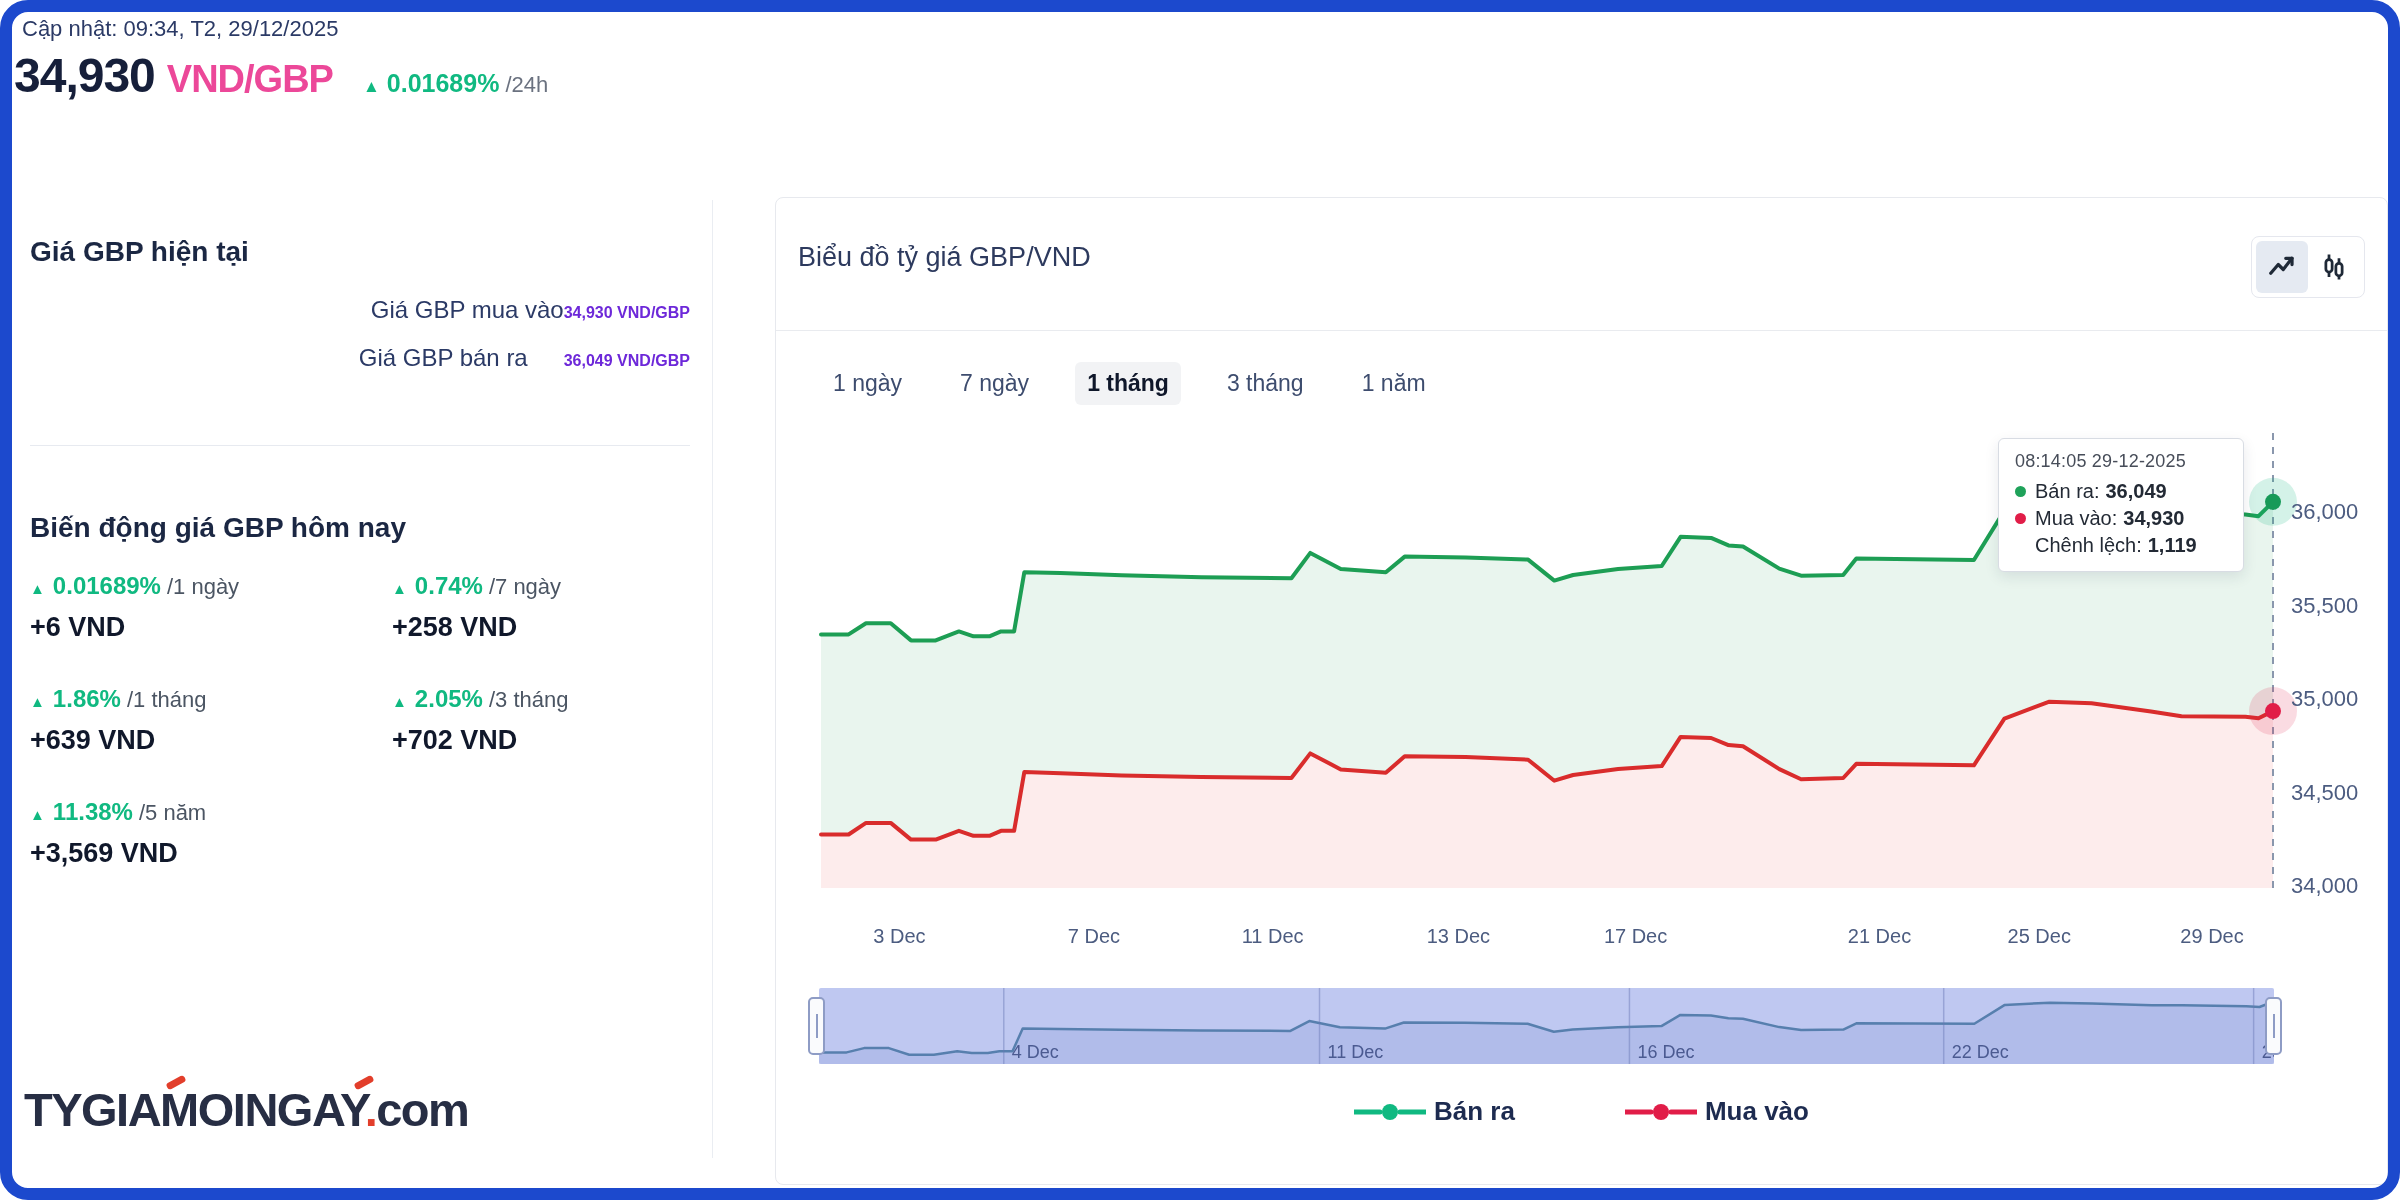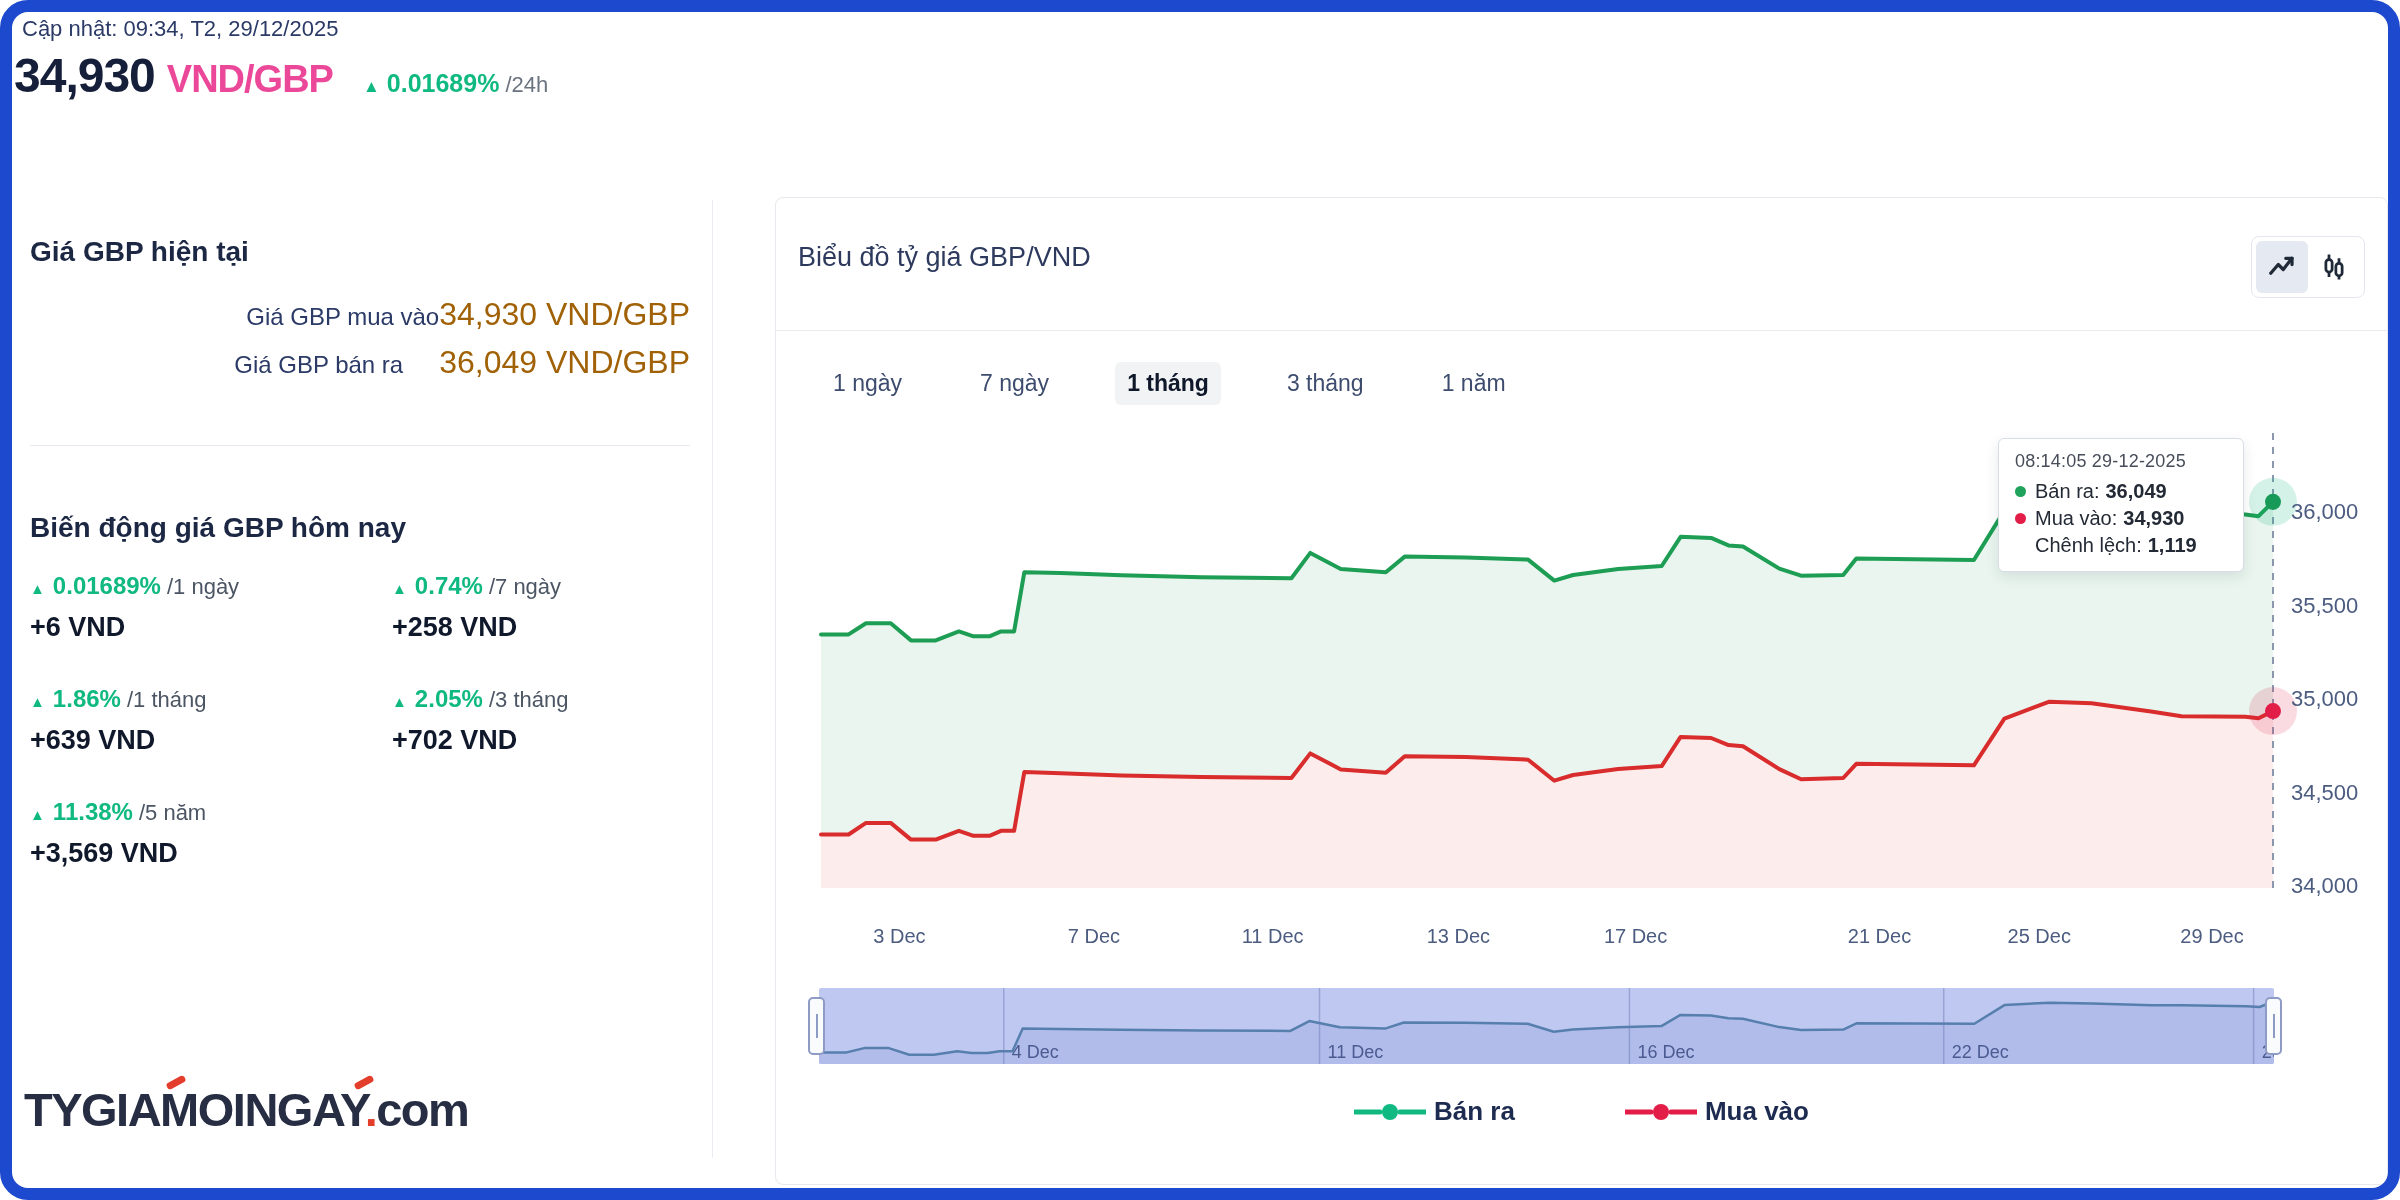--- a/index.html
+++ b/index.html
@@ -15,21 +15,21 @@
   .price-change { margin-left:30px; display:flex; align-items:baseline; }
   .up-arrow { color:#10b981; font-size:17px; margin-right:7px; }
   .pct-green { color:#10b981; font-size:25px; font-weight:700; }
   .per-gray { color:#6b7280; font-size:22px; margin-left:6px; }
 
   
   .v-divider { position:absolute; left:712px; top:200px; height:958px; width:0; border-left:1px solid #eaedf2; }
   .panel-title { position:absolute; left:30px; font-size:28px; font-weight:700; color:#1b2743; }
   .kv-row { position:absolute; left:30px; width:660px; display:flex; justify-content:flex-end; align-items:baseline; }
   .kv-label { font-size:24px; color:#2b3a66; }
-  .kv-value { font-size:32px; font-weight:400; color:#a16207; }
+  .kv-value { font-size:16px; font-weight:700; color:#6d28d9; }
   .h-divider { position:absolute; left:30px; width:660px; border-top:1px solid #e7eaf0; }
   .changes-grid { position:absolute; left:30px; top:572px; width:680px; display:grid; grid-template-columns:362px 1fr; row-gap:42px; }
   .chg-line1 { display:flex; align-items:baseline; }
   .chg-arrow { color:#10b981; font-size:15px; margin-right:8px; }
   .chg-pct { color:#10b981; font-size:24px; font-weight:700; }
   .chg-period { color:#4b5563; font-size:22px; margin-left:6px; }
   .chg-amount { margin-top:12px; font-size:27px; font-weight:700; color:#10182b; }
 
   
   .logo { position:absolute; left:24px; top:1082px; font-size:47px; font-weight:800; letter-spacing:-1.5px; color:#272e44; white-space:nowrap; }
@@ -38,21 +38,21 @@
   .logo .accent.a2 { left:330px; top:-3px; }
   .logo .red-dot { color:#e23e2b; }
 
   
   .chart-card { position:absolute; left:775px; top:197px; width:1613px; height:988px; background:#fff; border:1px solid #e7e9ee; border-radius:8px; }
   .chart-title { position:absolute; left:22px; top:44px; font-size:27px; color:#2d3a5e; }
   .icon-group { position:absolute; right:22px; top:38px; display:flex; border:1px solid #e5e7ee; border-radius:8px; padding:4px; background:#fff; }
   .icon-btn { width:52px; height:52px; display:flex; align-items:center; justify-content:center; border-radius:6px; cursor:pointer; }
   .icon-btn.active { background:#e5eaf2; }
   .card-divider { position:absolute; left:0; top:132px; width:100%; border-top:1px solid #e9ebef; }
-  .tabs { position:absolute; left:45px; top:164px; display:flex; gap:54px; align-items:flex-end; }
+  .tabs { position:absolute; left:45px; top:164px; display:flex; gap:34px; align-items:flex-end; }
   .tab { font-size:23px; color:#3d4c6e; padding:8px 12px; border-radius:6px; cursor:pointer; }
   .tab.active { font-weight:700; color:#0f172a; background:#f2f3f5; }
 
   svg text { font-family:"Liberation Sans", sans-serif; }
   #main-chart { position:absolute; left:0; top:215px; }
   #brush-chart { position:absolute; left:43px; top:790px; }
   .brush-handle { position:absolute; width:17px; height:58px; background:#fafbfd; border:2px solid #8e9cc5; border-radius:5px; top:799px; z-index:5; cursor:ew-resize; display:flex; align-items:center; justify-content:center; gap:3px; }
   .brush-handle i { display:block; width:2px; height:24px; background:#8e9cc5; }
   .brush-handle.left { left:32px; }
   .brush-handle.right { left:1489px; }

